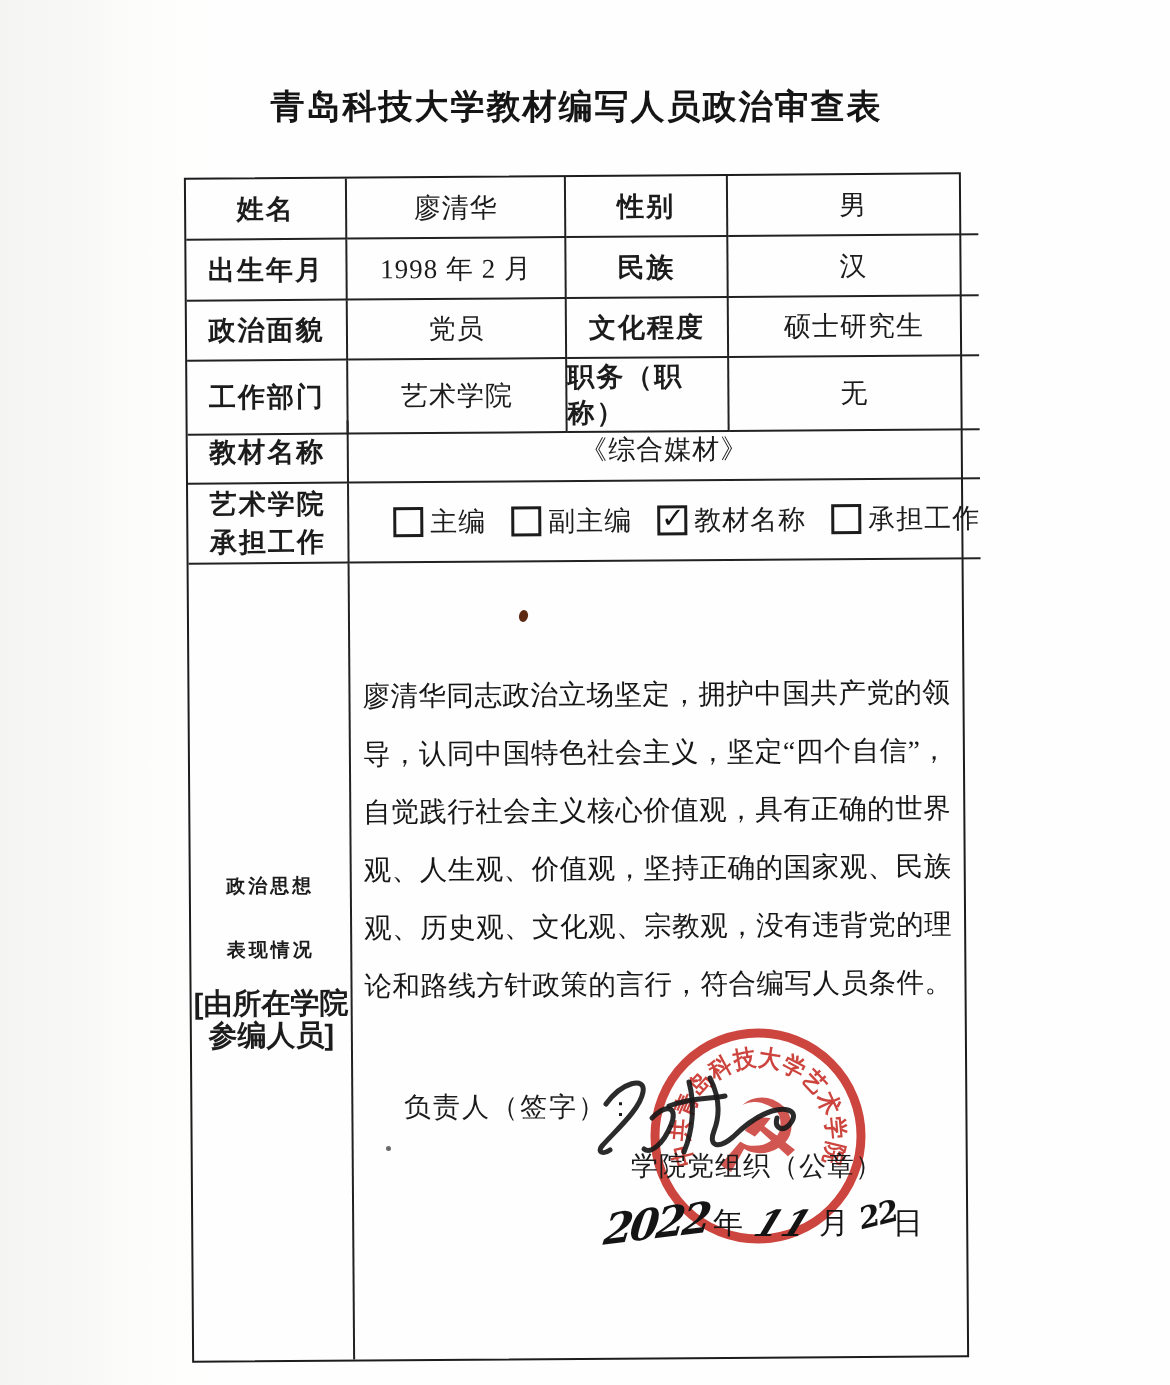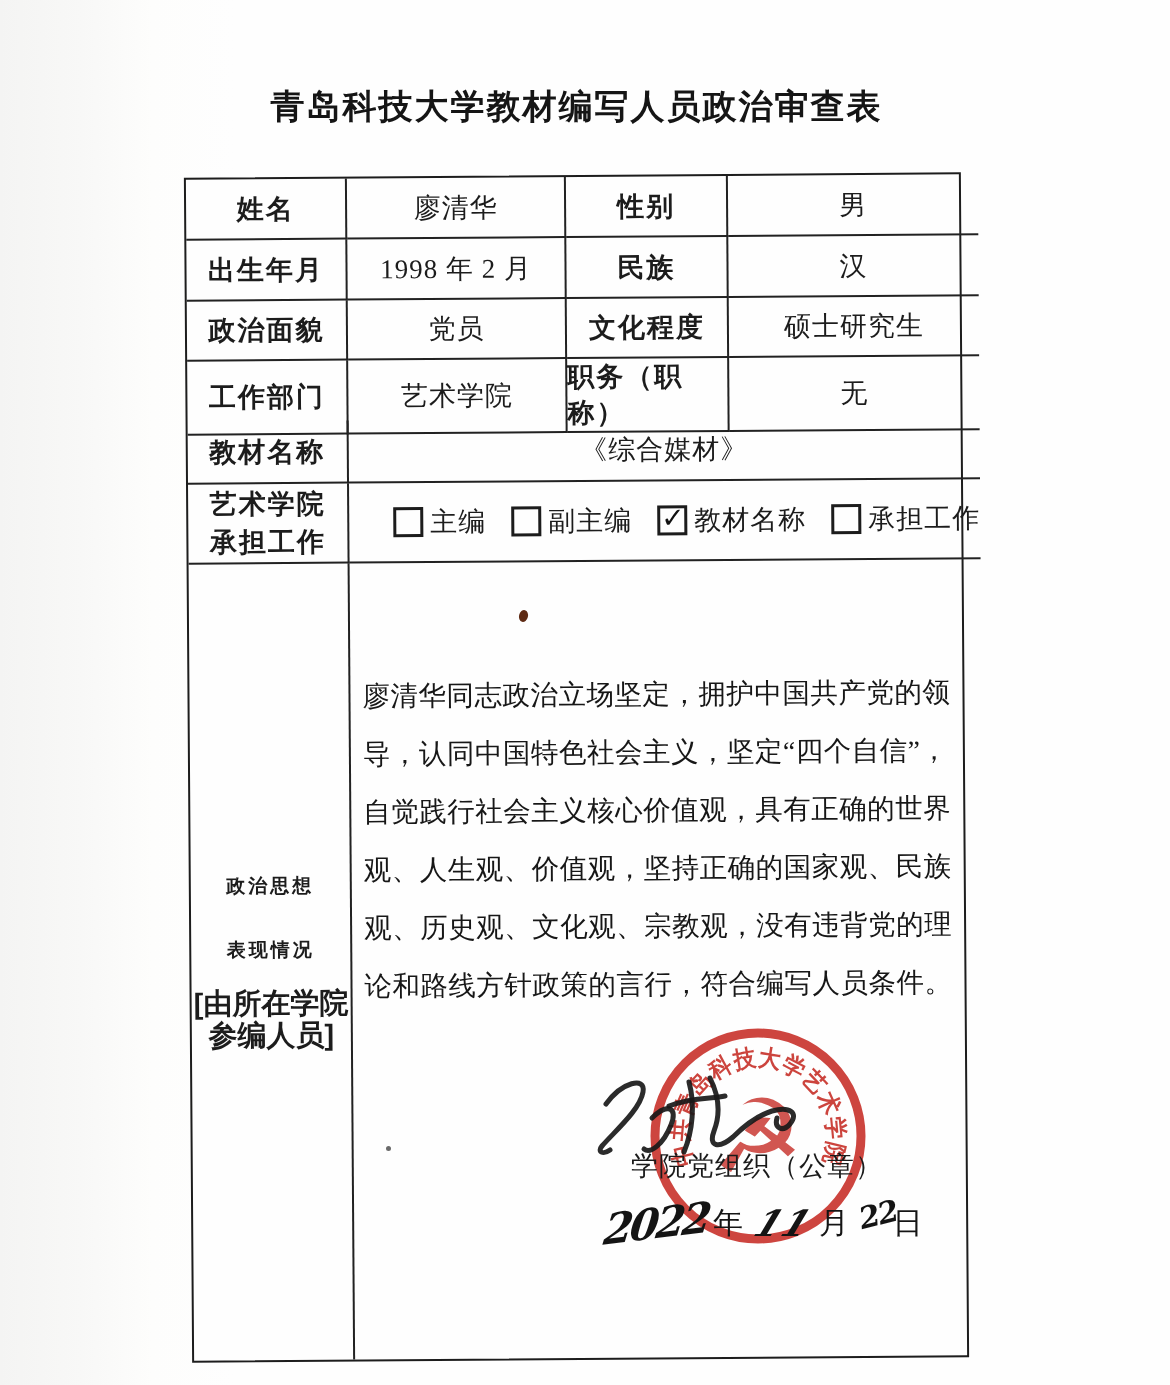--- a/index.html
+++ b/index.html
@@ -203,20 +203,21 @@
   <svg class="sig-svg" viewBox="0 0 230 125">
     <g fill="none" stroke="#191919" stroke-width="5" stroke-linecap="round" stroke-opacity="0.92">
       <path d="M14,52 C30,30 54,24 51,40 C48,58 22,80 10,94 C5,100 11,103 18,98"></path>
       <path d="M60,66 C76,50 86,56 79,73 C71,93 58,102 52,97"></path>
       <path d="M97,30 C103,52 101,78 92,100"></path>
       <path d="M77,54 C100,45 120,47 133,44"></path>
       <path d="M118,26 C127,44 129,61 122,79 C116,95 127,97 141,85 C152,74 164,64 180,59 C198,54 207,61 198,72 C191,80 182,77 185,66"></path>
     </g>
   </svg>
 
+  <div class="sig-label">负责人（签字）：</div>
   <div class="org-label">学院党组织（公章）</div>
 
   <div class="date-line">
     <span class="hand hw-year">2022</span>
     <span class="dsep first">年</span>
     <span class="hand hw-month">11</span>
     <span class="dsep">月</span>
     <span class="hand hw-day">22</span>
     <span class="dsep day">日</span>
   </div>

